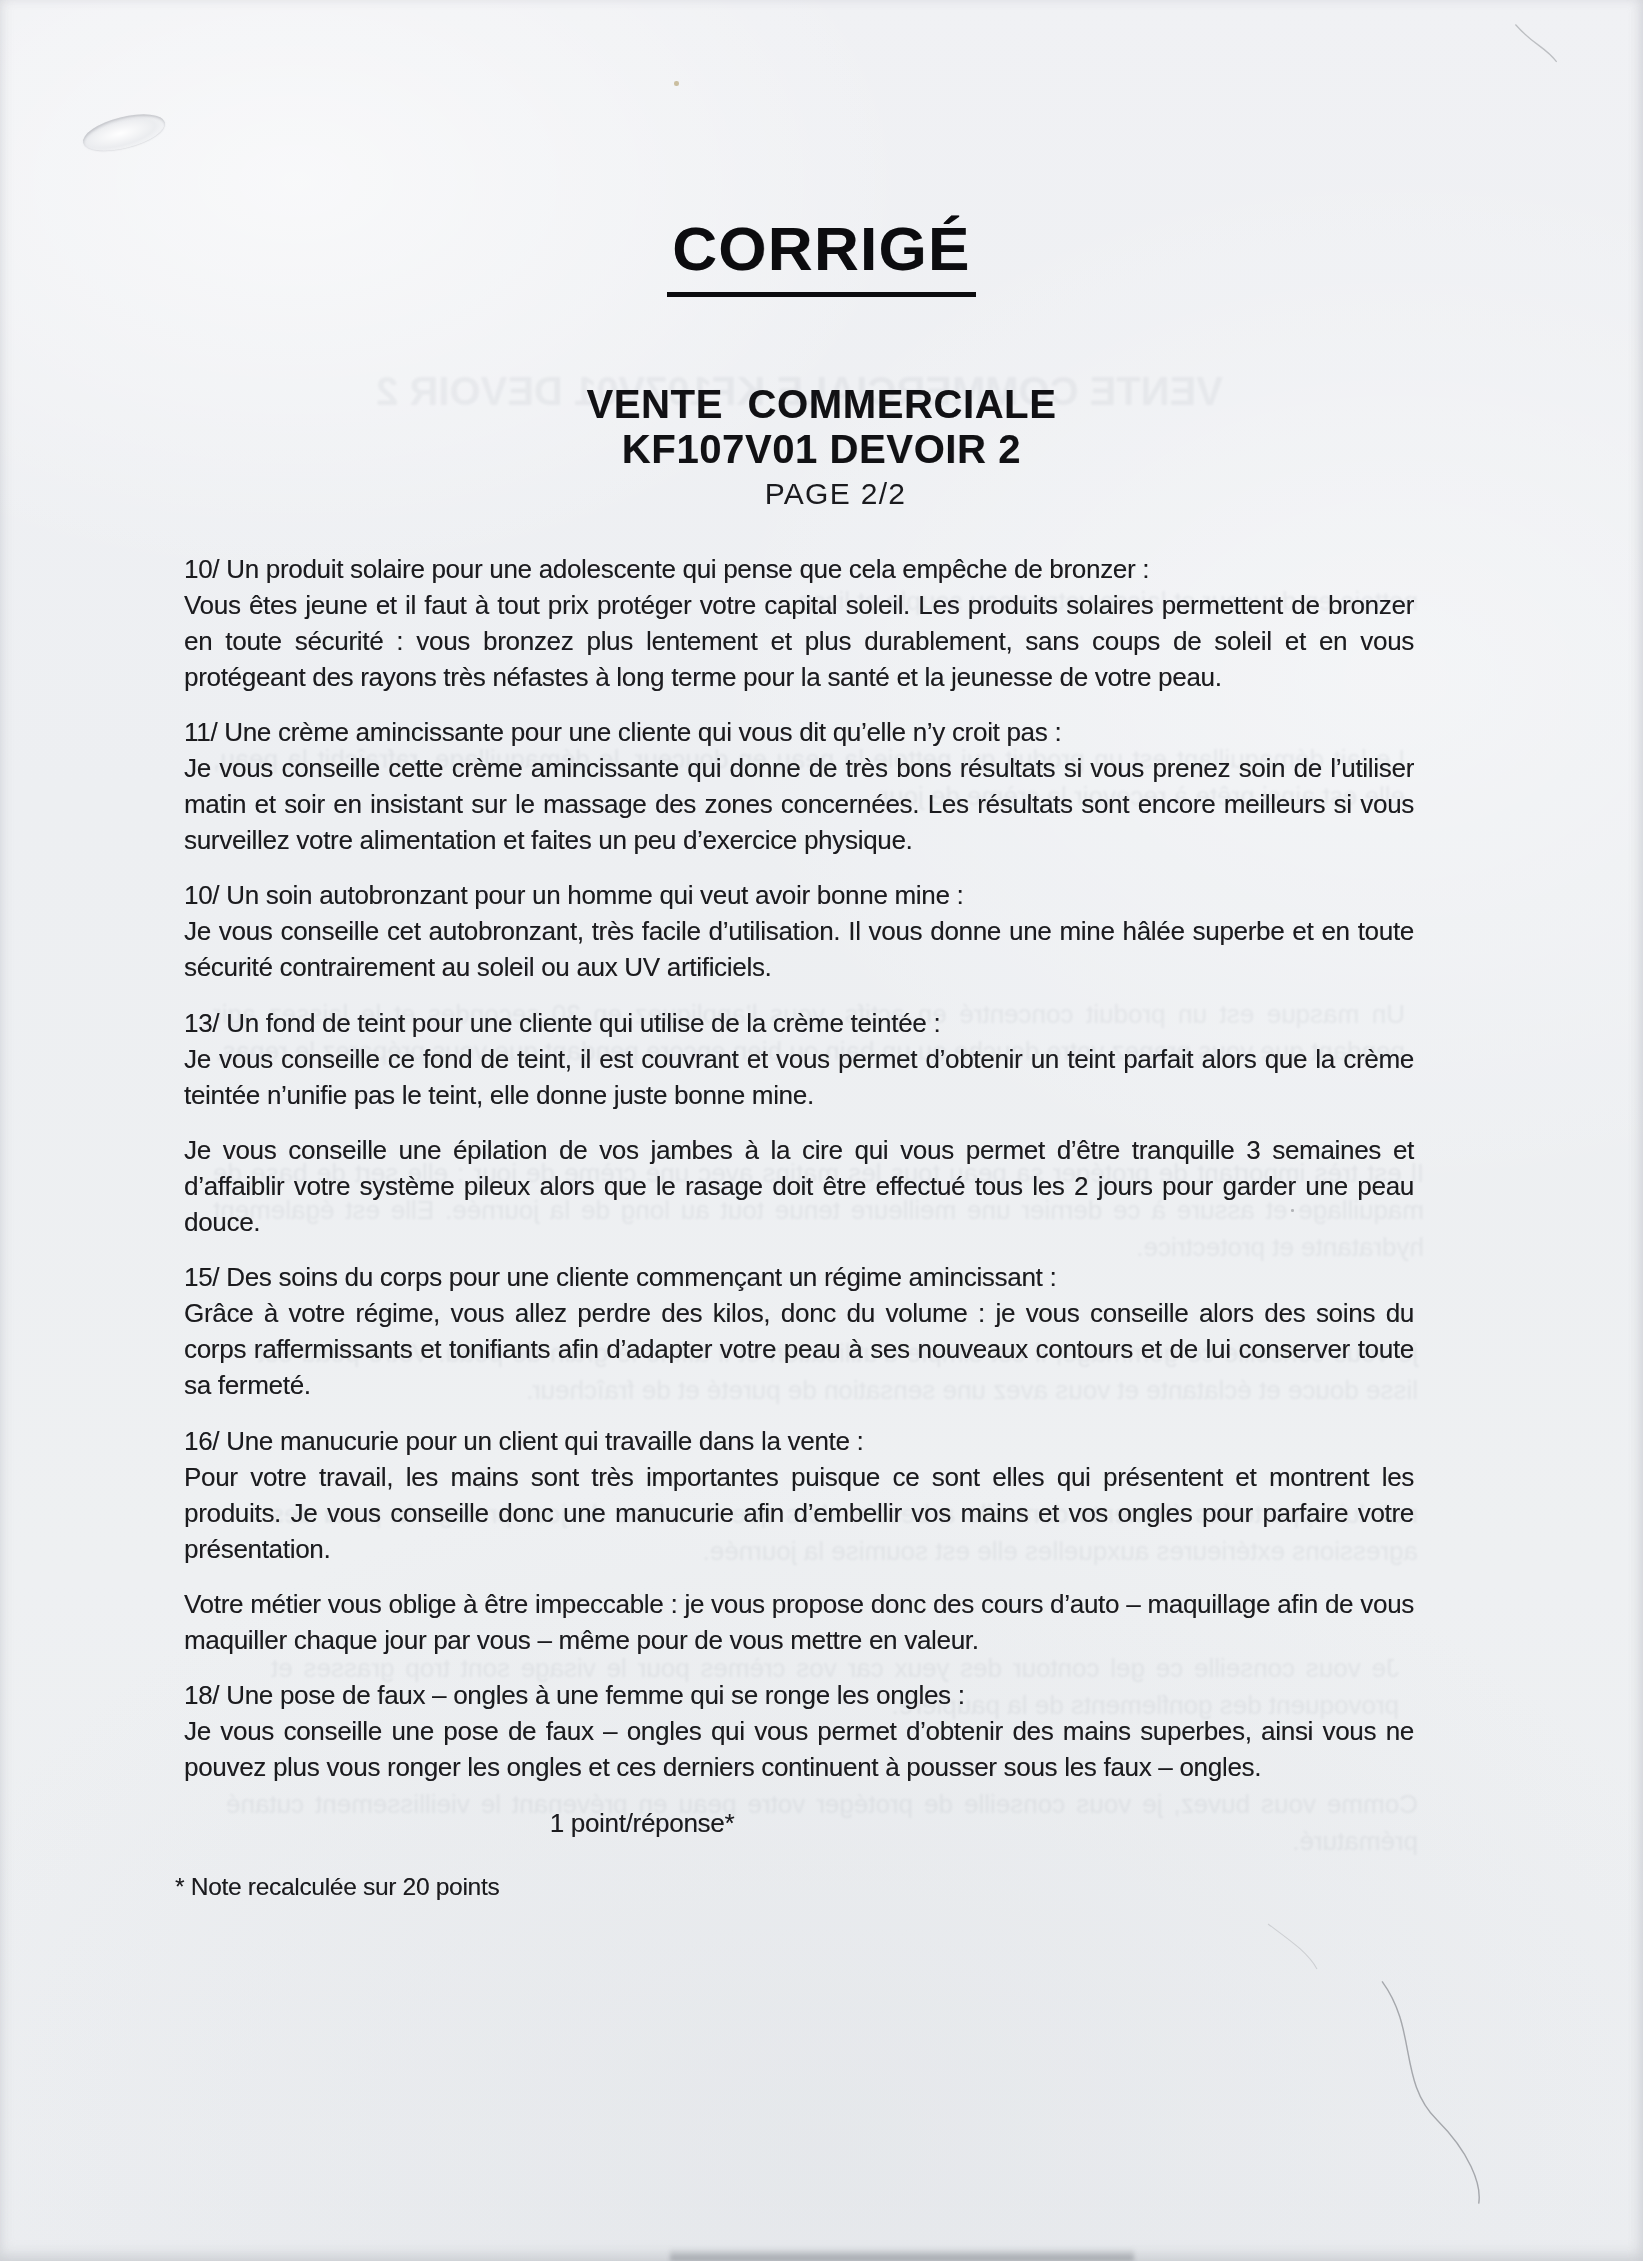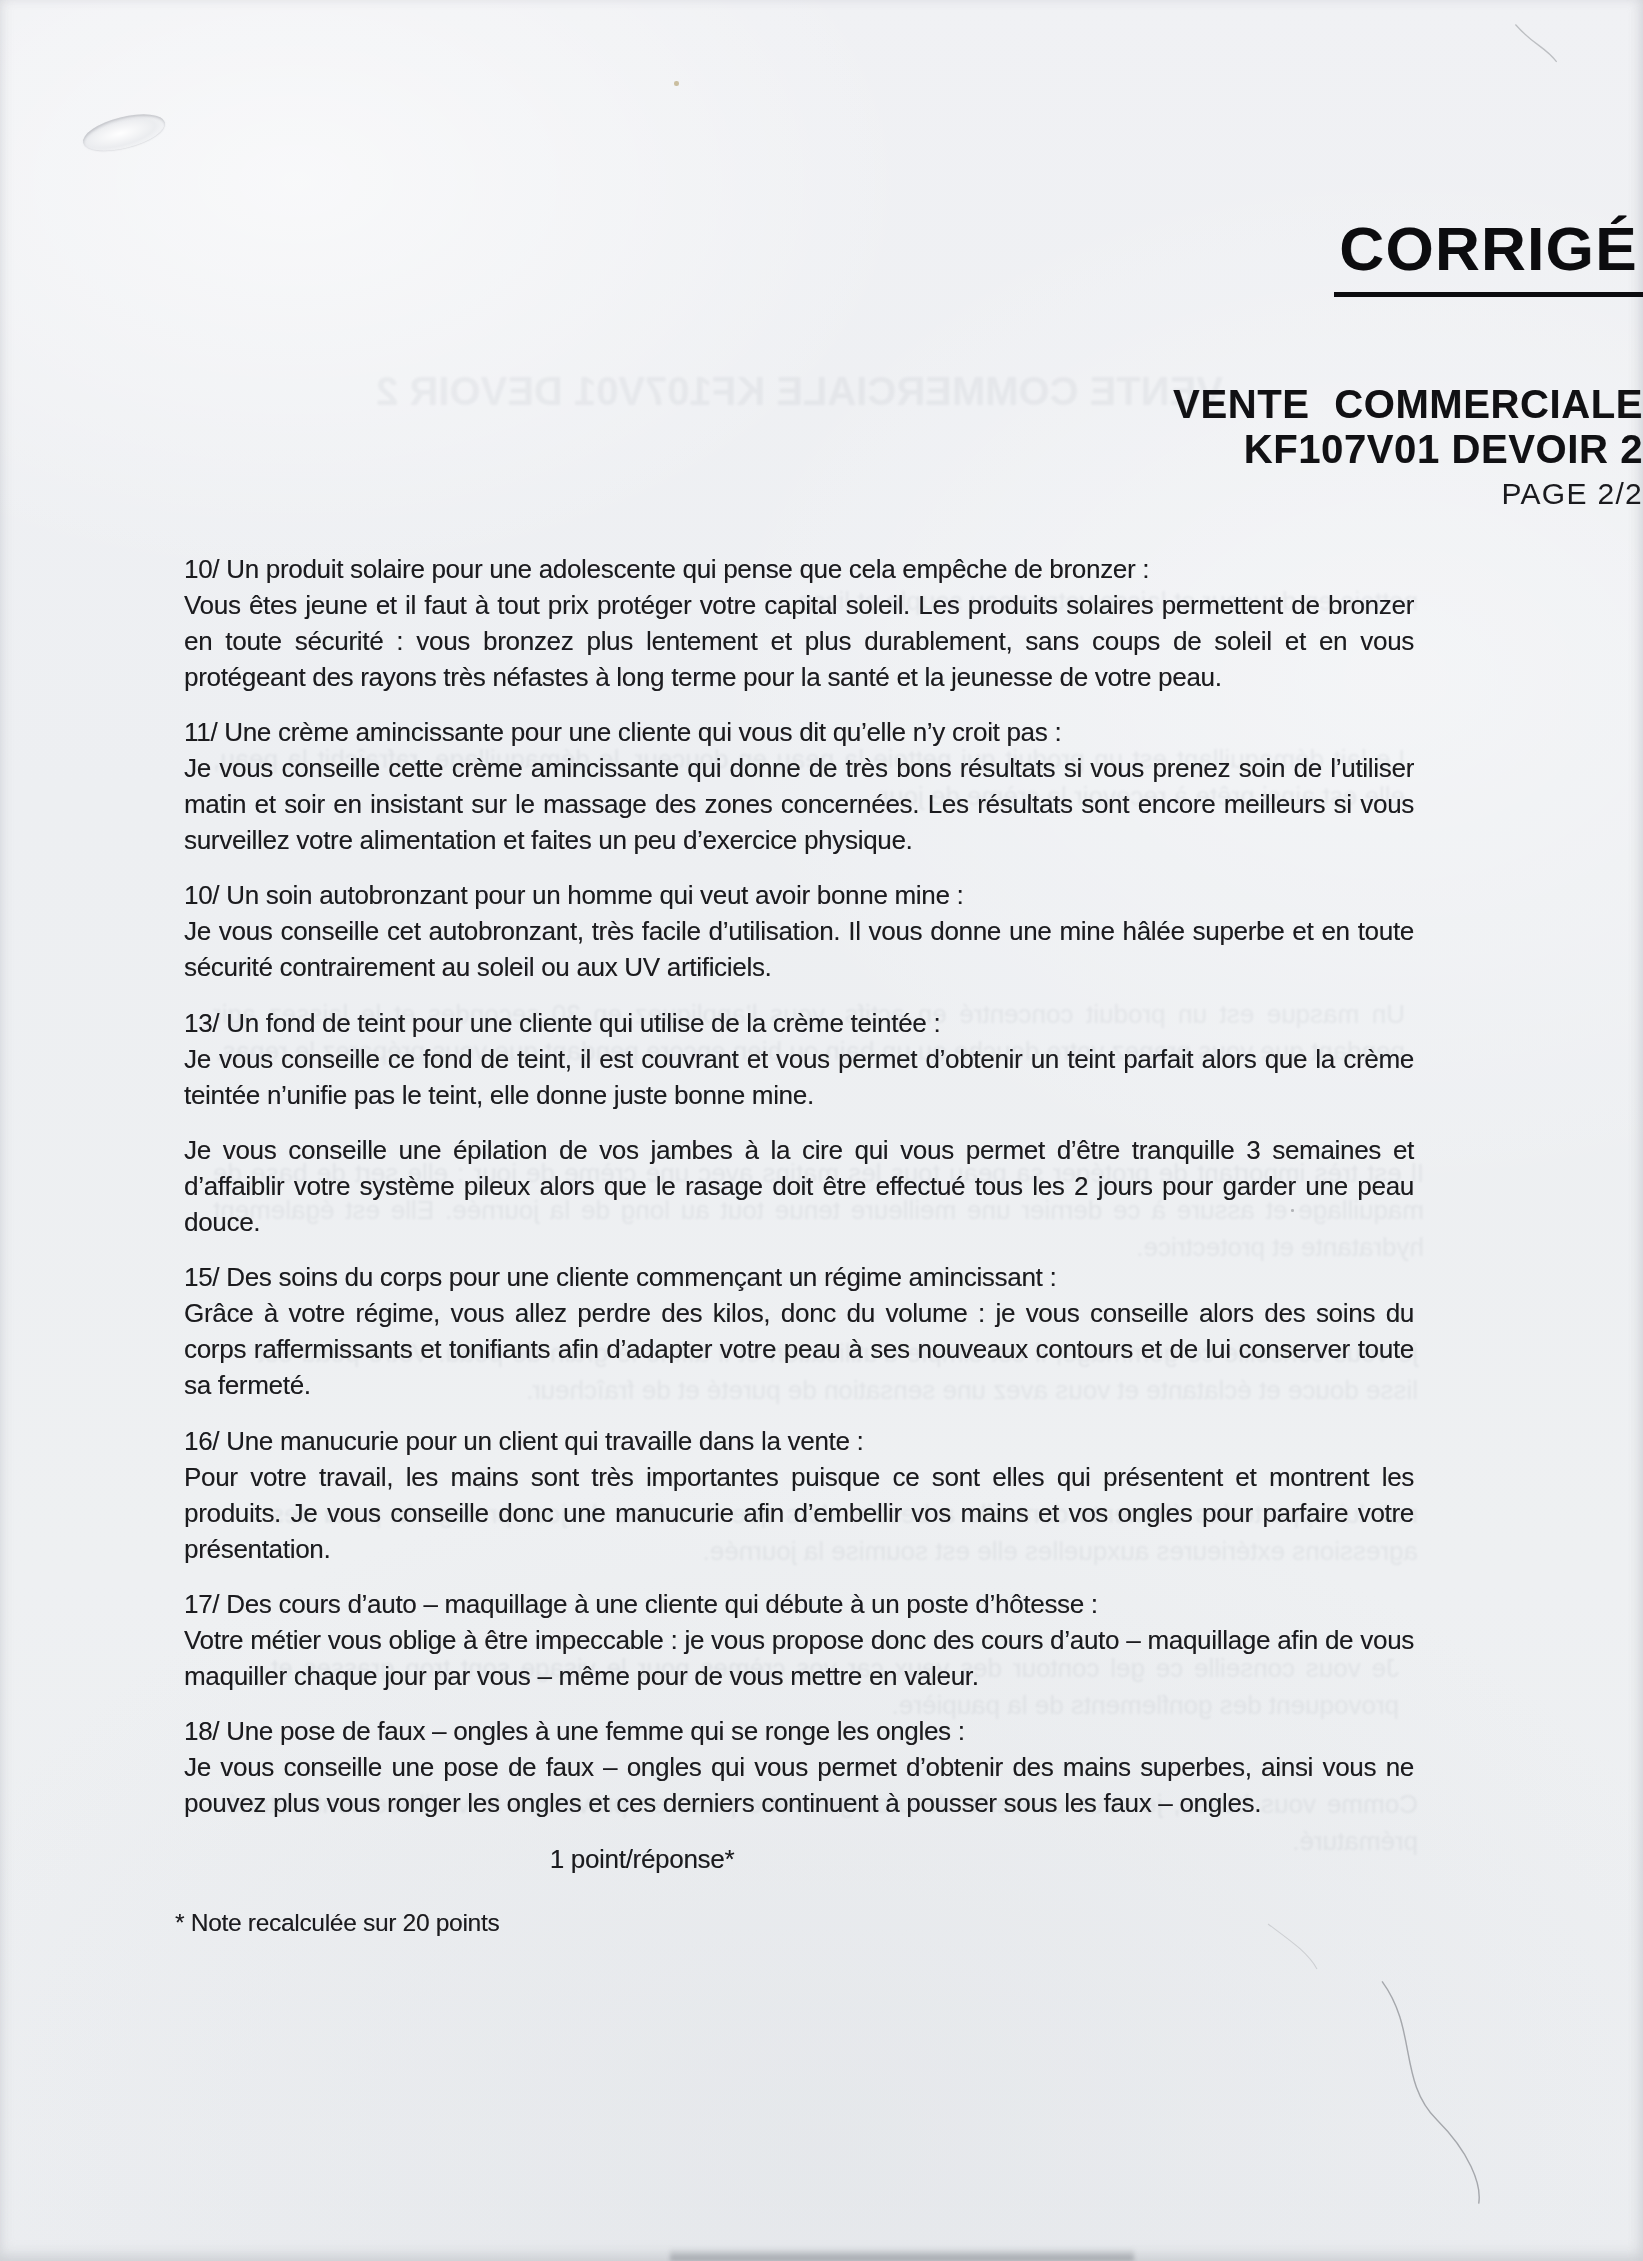--- a/index.html
+++ b/index.html
@@ -42,21 +42,21 @@
   .bleed:nth-child(3) { top: 741px; left: 213px; width: 1192px; }
   .bleed:nth-child(4) { top: 996px; left: 213px; width: 1192px; }
   .bleed:nth-child(5) { top: 1155px; left: 213px; width: 1211px; }
   .bleed:nth-child(6) { top: 1335px; left: 258px; width: 1160px; }
   .bleed:nth-child(7) { top: 1496px; left: 271px; width: 1147px; }
   .bleed:nth-child(8) { top: 1650px; left: 271px; width: 1128px; }
   .bleed:nth-child(9) { top: 1786px; left: 226px; width: 1192px; }
 
   
   .print-layer { position: relative; z-index: 1; }
-  .doc-header { padding-top: 213px; text-align: right; }
+  .doc-header { padding-top: 213px; text-align: center; }
   .doc-title {
     display: inline-block;
     margin: 0;
     font-size: 62px;
     font-weight: 700;
     letter-spacing: 1.3px;
     color: #0c0c0f;
     border-bottom: 5.2px solid #0c0c0f;
     padding: 0 5.2px 7.7px 5.2px;
     text-shadow: 0.3px 0.3px 0.6px rgba(10,10,14,0.35);
@@ -181,21 +181,20 @@
       <div class="section-heading">15/ Des soins du corps pour une cliente commençant un régime amincissant :</div>
       <p class="section-body">Grâce à votre régime, vous allez perdre des kilos, donc du volume : je vous conseille alors des soins du corps raffermissants et tonifiants afin d’adapter votre peau à ses nouveaux contours et de lui conserver toute sa fermeté.</p>
     </section>
 
     <section class="section">
       <div class="section-heading">16/ Une manucurie pour un client qui travaille dans la vente :</div>
       <p class="section-body">Pour votre travail, les mains sont très importantes puisque ce sont elles qui présentent et montrent les produits. Je vous conseille donc une manucurie afin d’embellir vos mains et vos ongles pour parfaire votre présentation.</p>
     </section>
 
     <section class="section">
-      <div class="section-heading">17/ Des cours d’auto – maquillage à une cliente qui débute à un poste d’hôtesse :</div>
       <p class="section-body">Votre métier vous oblige à être impeccable : je vous propose donc des cours d’auto – maquillage afin de vous maquiller chaque jour par vous – même pour de vous mettre en valeur.</p>
     </section>
 
     <section class="section">
       <div class="section-heading">18/ Une pose de faux – ongles à une femme qui se ronge les ongles :</div>
       <p class="section-body">Je vous conseille une pose de faux – ongles qui vous permet d’obtenir des mains superbes, ainsi vous ne pouvez plus vous ronger les ongles et ces derniers continuent à pousser sous les faux – ongles.</p>
     </section>
   </div>
       <div class="points-note">1 point/réponse*</div>
       <div class="footnote">* Note recalculée sur 20 points</div>

